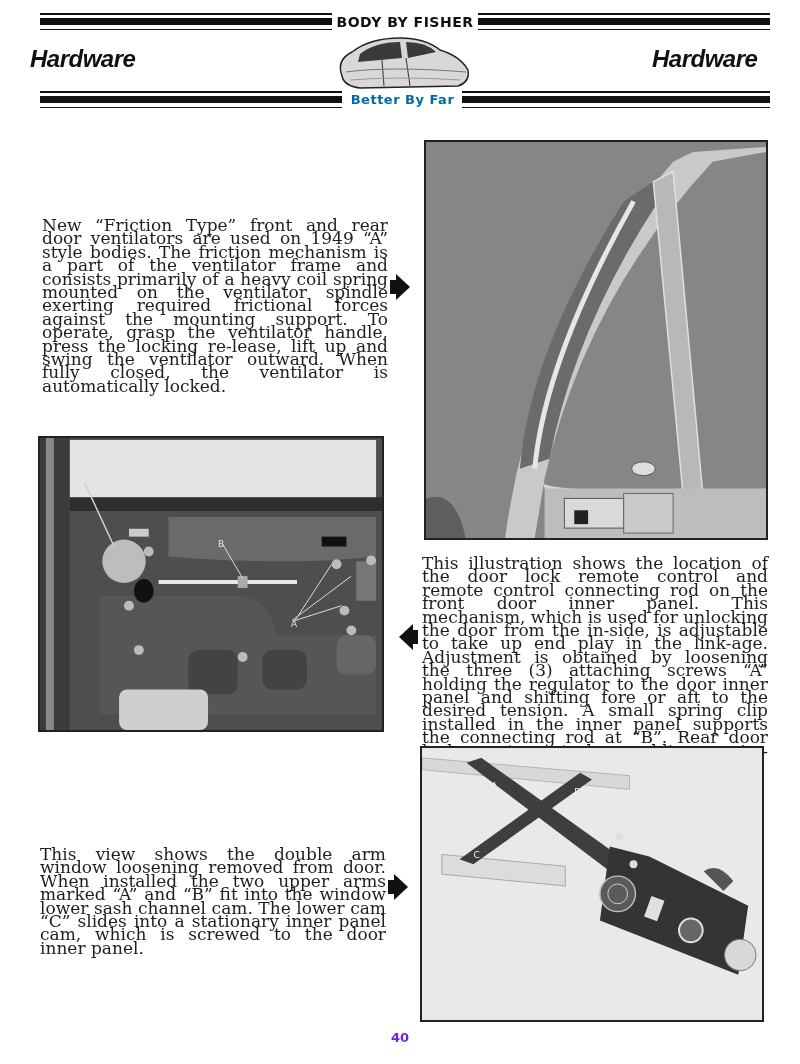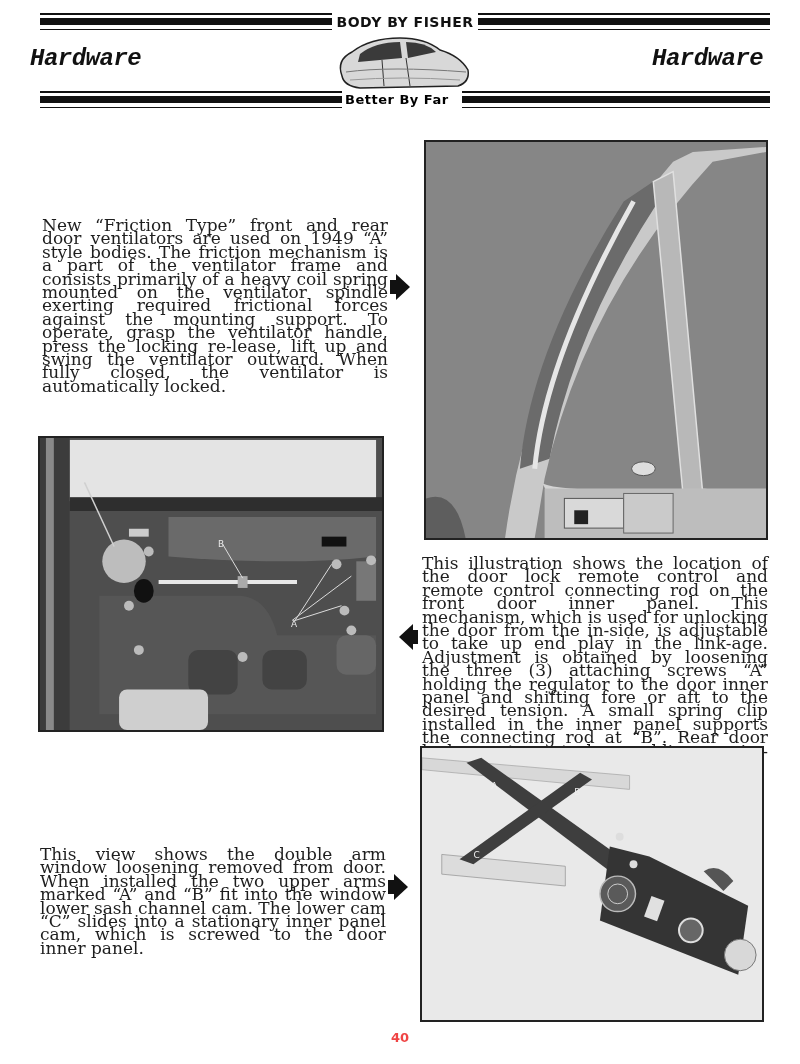--- a/index.html
+++ b/index.html
@@ -6,41 +6,41 @@
   body { width: 800px; height: 1064px; position: relative; overflow: hidden;
          font-family: "DejaVu Serif", serif; color: #1a1a1a; }
 
   
   .rule { position: absolute; height: 7px; background: #111; }
   .rule::before, .rule::after { content: ""; position: absolute; left: 0; right: 0; height: 2px; background: #111; }
   .rule::before { top: -5px; }
   .rule::after { bottom: -5px; height: 1px; }
   .brand-top { position: absolute; left: 335px; top: 14px; width: 140px; text-align: center;
                font-family: "DejaVu Sans", sans-serif; font-weight: bold; font-size: 14px; letter-spacing: 0.5px; color: #111; }
-  .brand-bottom { position: absolute; left: 345px; top: 92px; width: 115px; text-align: left;
-               font-family: "DejaVu Sans", sans-serif; font-weight: bold; font-size: 13px; letter-spacing: 0.5px; color: #000000; }
-  .section-title { position: absolute; top: 45px; font-family: Liberation Mono, monospace; font-style: italic;
+  .brand-bottom { position: absolute; left: 345px; top: 92px; width: 115px; text-align: center;
+               font-family: "DejaVu Sans", sans-serif; font-weight: bold; font-size: 13px; letter-spacing: 0.5px; color: #0369a1; }
+  .section-title { position: absolute; top: 45px; font-family: Liberation Sans, sans-serif; font-style: italic;
                font-weight: bold; font-size: 24px; color: #111; letter-spacing: -0.5px; }
   .car-emblem { position: absolute; left: 330px; top: 30px; width: 145px; height: 62px; }
 
   
   .photo { position: absolute; border: 2px solid #222; box-sizing: border-box; overflow: hidden; }
   .photo svg { width: 100%; height: 100%; display: block; }
 
   
   .para { position: absolute; font-size: 17px; line-height: 13.4px; text-align: justify; color: #1e1e1e; }
 
   
   .arrow { position: absolute; width: 0; height: 0; }
   .arrow.right { border-top: 13px solid transparent; border-bottom: 13px solid transparent; border-left: 14px solid #111; }
   .arrow.left  { border-top: 13px solid transparent; border-bottom: 13px solid transparent; border-right: 14px solid #111; }
   .arrow-stem { position: absolute; background: #111; }
 
   .page-number { position: absolute; left: 385px; top: 1030px; width: 30px; text-align: center;
-                 font-family: "DejaVu Sans", sans-serif; font-weight: bold; font-size: 13px; color: #ef4444; }
+                 font-family: "DejaVu Sans", sans-serif; font-weight: bold; font-size: 13px; color: #6d28d9; }
 </style>
 </head>
 <body>
 
 <div class="rule" style="left:40px; top:18px; width:292px;"></div>
 <div class="brand-top">BODY BY FISHER</div>
 <div class="rule" style="left:478px; top:18px; width:292px;"></div>
 
 <div class="section-title" style="left:30px;">Hardware</div>
 <div class="section-title" style="left:652px;">Hardware</div>

